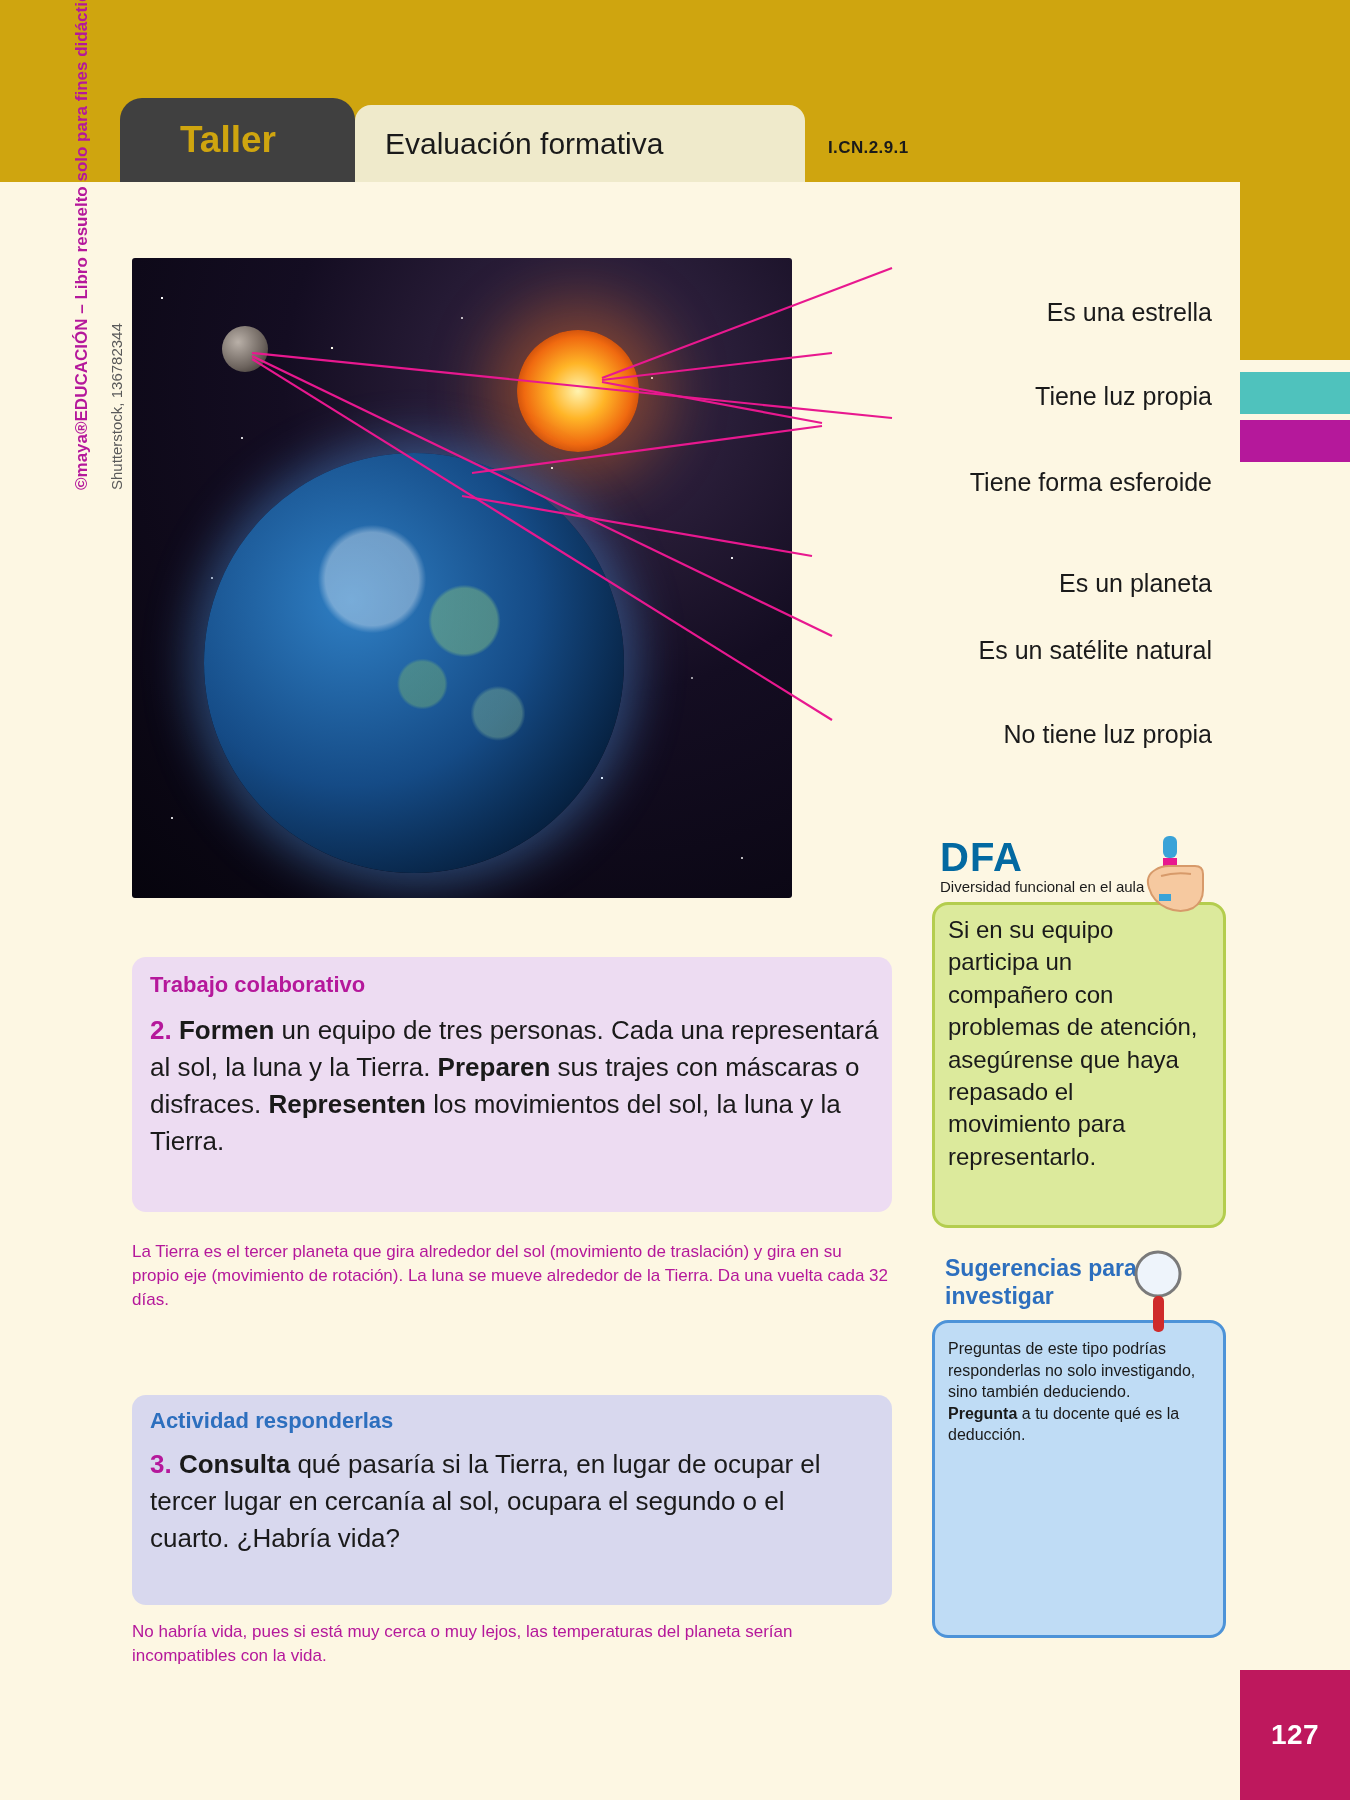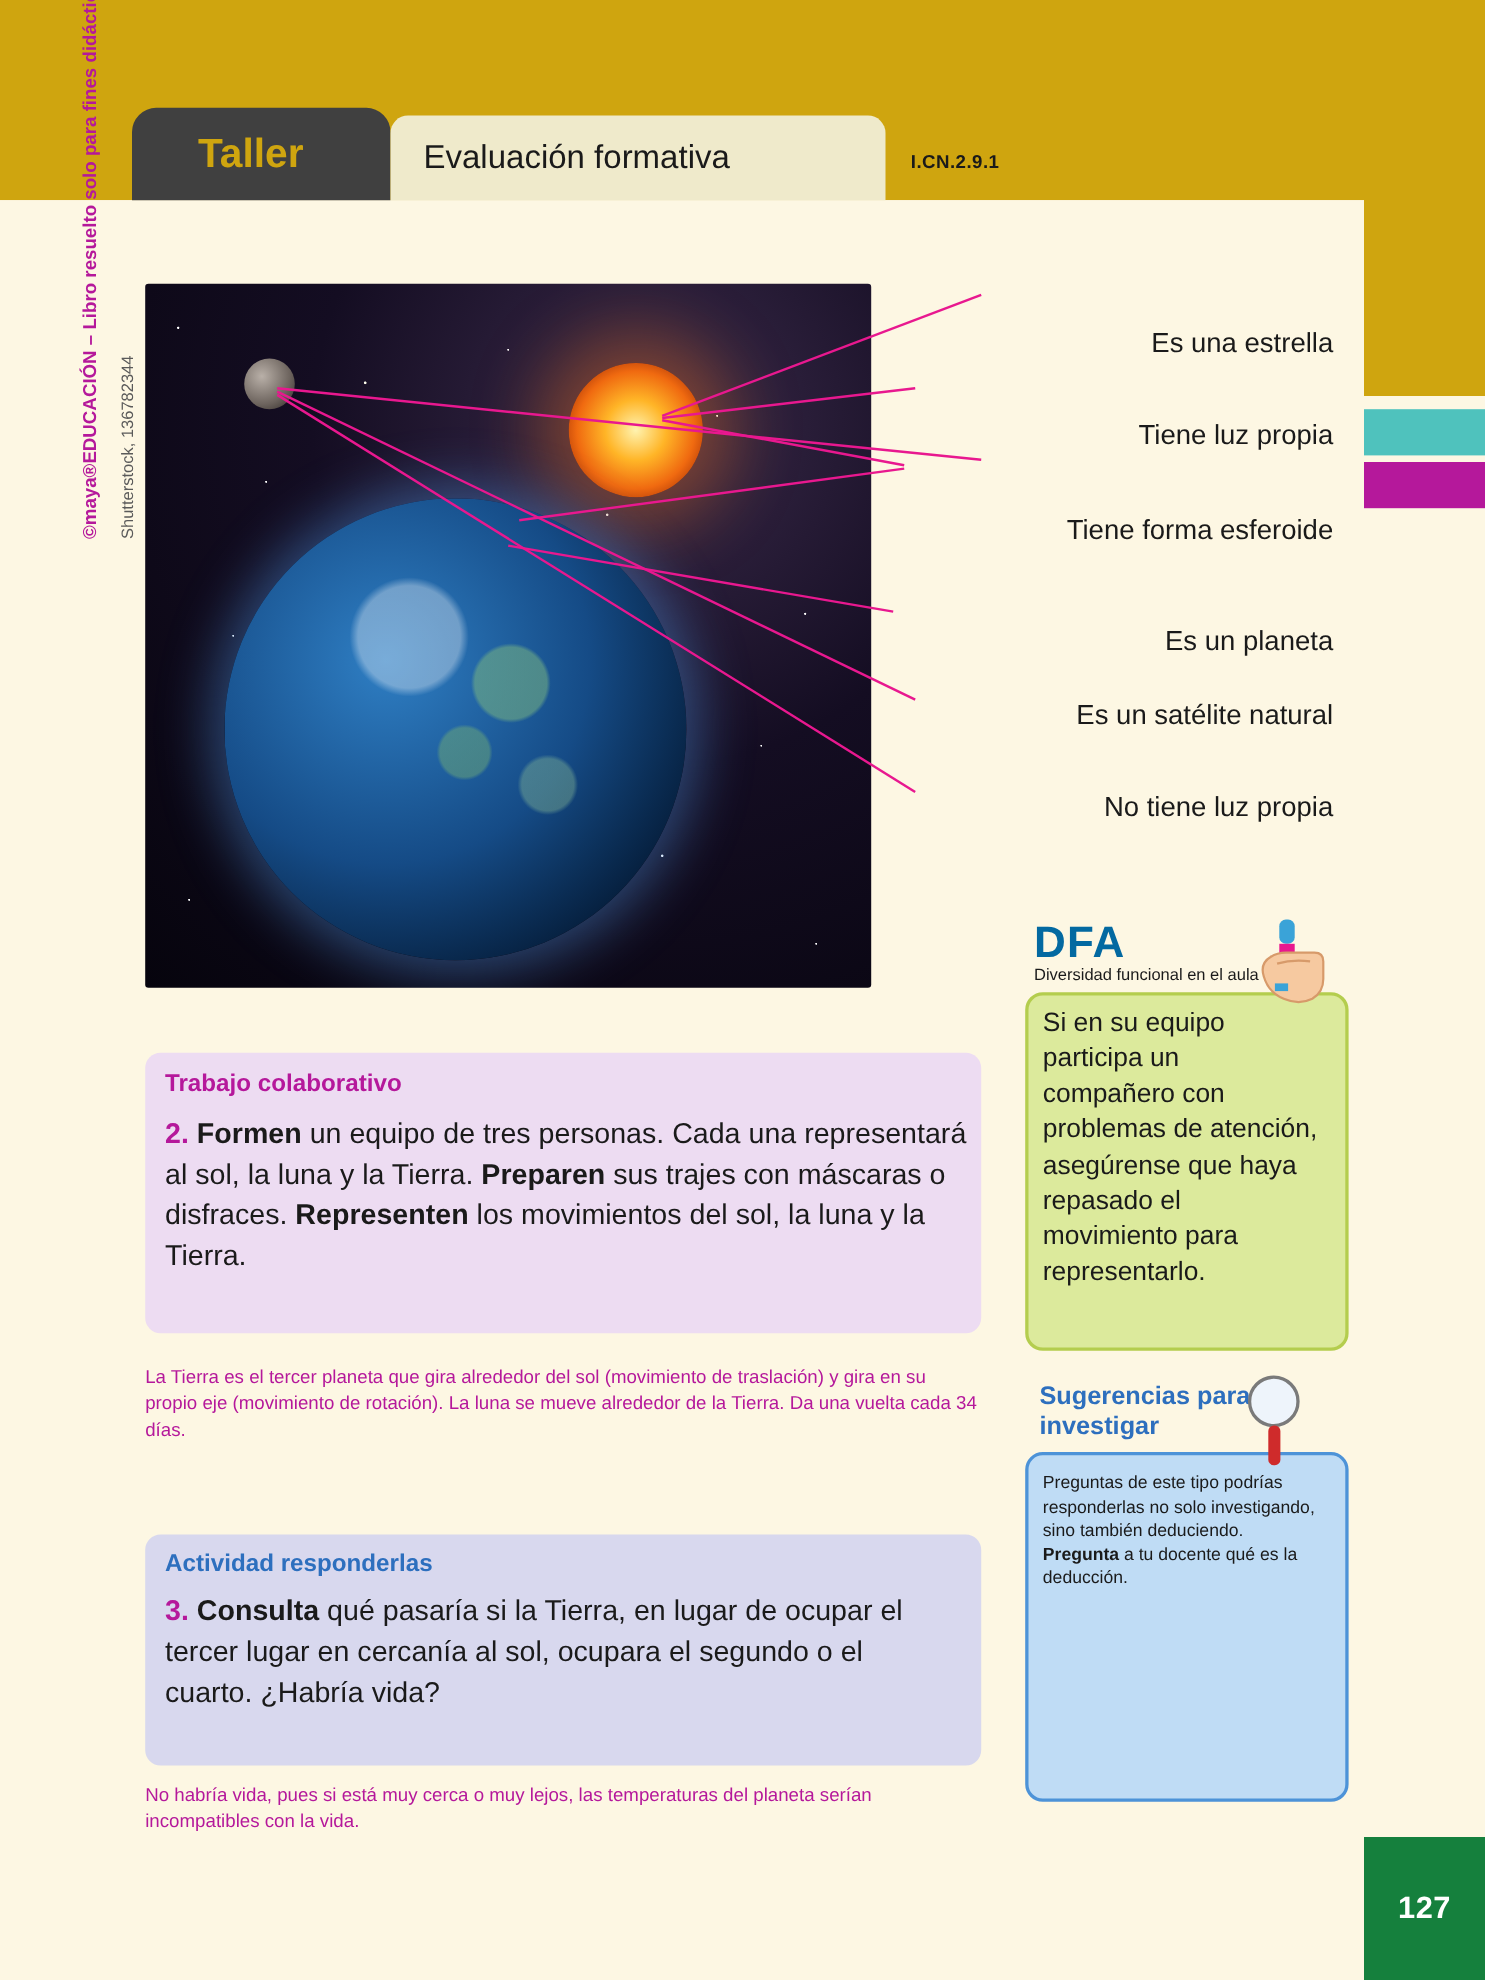--- a/index.html
+++ b/index.html
@@ -43,21 +43,21 @@
   .right-magenta {
     position: absolute;
     right: 0; top: 420px;
     width: 110px; height: 42px;
     background: #b5189b;
   }
   .page-number-band {
     position: absolute;
     right: 0; bottom: 0;
     width: 110px; height: 130px;
-    background: #15803d;
+    background: #be185d;
     color: #ffffff;
     font-size: 28px;
     font-weight: bold;
     display: flex;
     align-items: center;
     justify-content: center;
     letter-spacing: 0.5px;
   }
   
   .body-panel {
@@ -407,21 +407,21 @@
     <div class="label l5">Es un satélite natural</div>
     <div class="label l6">No tiene luz propia</div>
   </div>
 
   <div class="collab-box"></div>
   <div class="collab-title">Trabajo colaborativo</div>
   <div class="q2">
     <span class="q-num">2.</span>
     <span class="b">Formen</span><span> un equipo de tres personas. Cada una representará al sol, la luna y la Tierra. </span><span class="b">Preparen</span><span> sus trajes con máscaras o disfraces. </span><span class="b">Representen</span><span> los movimientos del sol, la luna y la Tierra.</span>
   </div>
-  <div class="answer-note">La Tierra es el tercer planeta que gira alrededor del sol (movimiento de traslación) y gira en su propio eje (movimiento de rotación). La luna se mueve alrededor de la Tierra. Da una vuelta cada 34 días.</div>
+  <div class="answer-note">La Tierra es el tercer planeta que gira alrededor del sol (movimiento de traslación) y gira en su propio eje (movimiento de rotación). La luna se mueve alrededor de la Tierra. Da una vuelta cada 32 días.</div>
 
   <div class="invest-box"></div>
   <div class="invest-title">Actividad responderlas</div>
   <div class="q3">
     <span class="q-num">3.</span>
     <span class="b">Consulta</span><span> qué pasaría si la Tierra, en lugar de ocupar el tercer lugar en cercanía al sol, ocupara el segundo o el cuarto. ¿Habría vida?</span>
   </div>
   <div class="answer-note2">No habría vida, pues si está muy cerca o muy lejos, las temperaturas del planeta serían incompatibles con la vida.</div>
 
   <div class="dfa-title">DFA</div>

